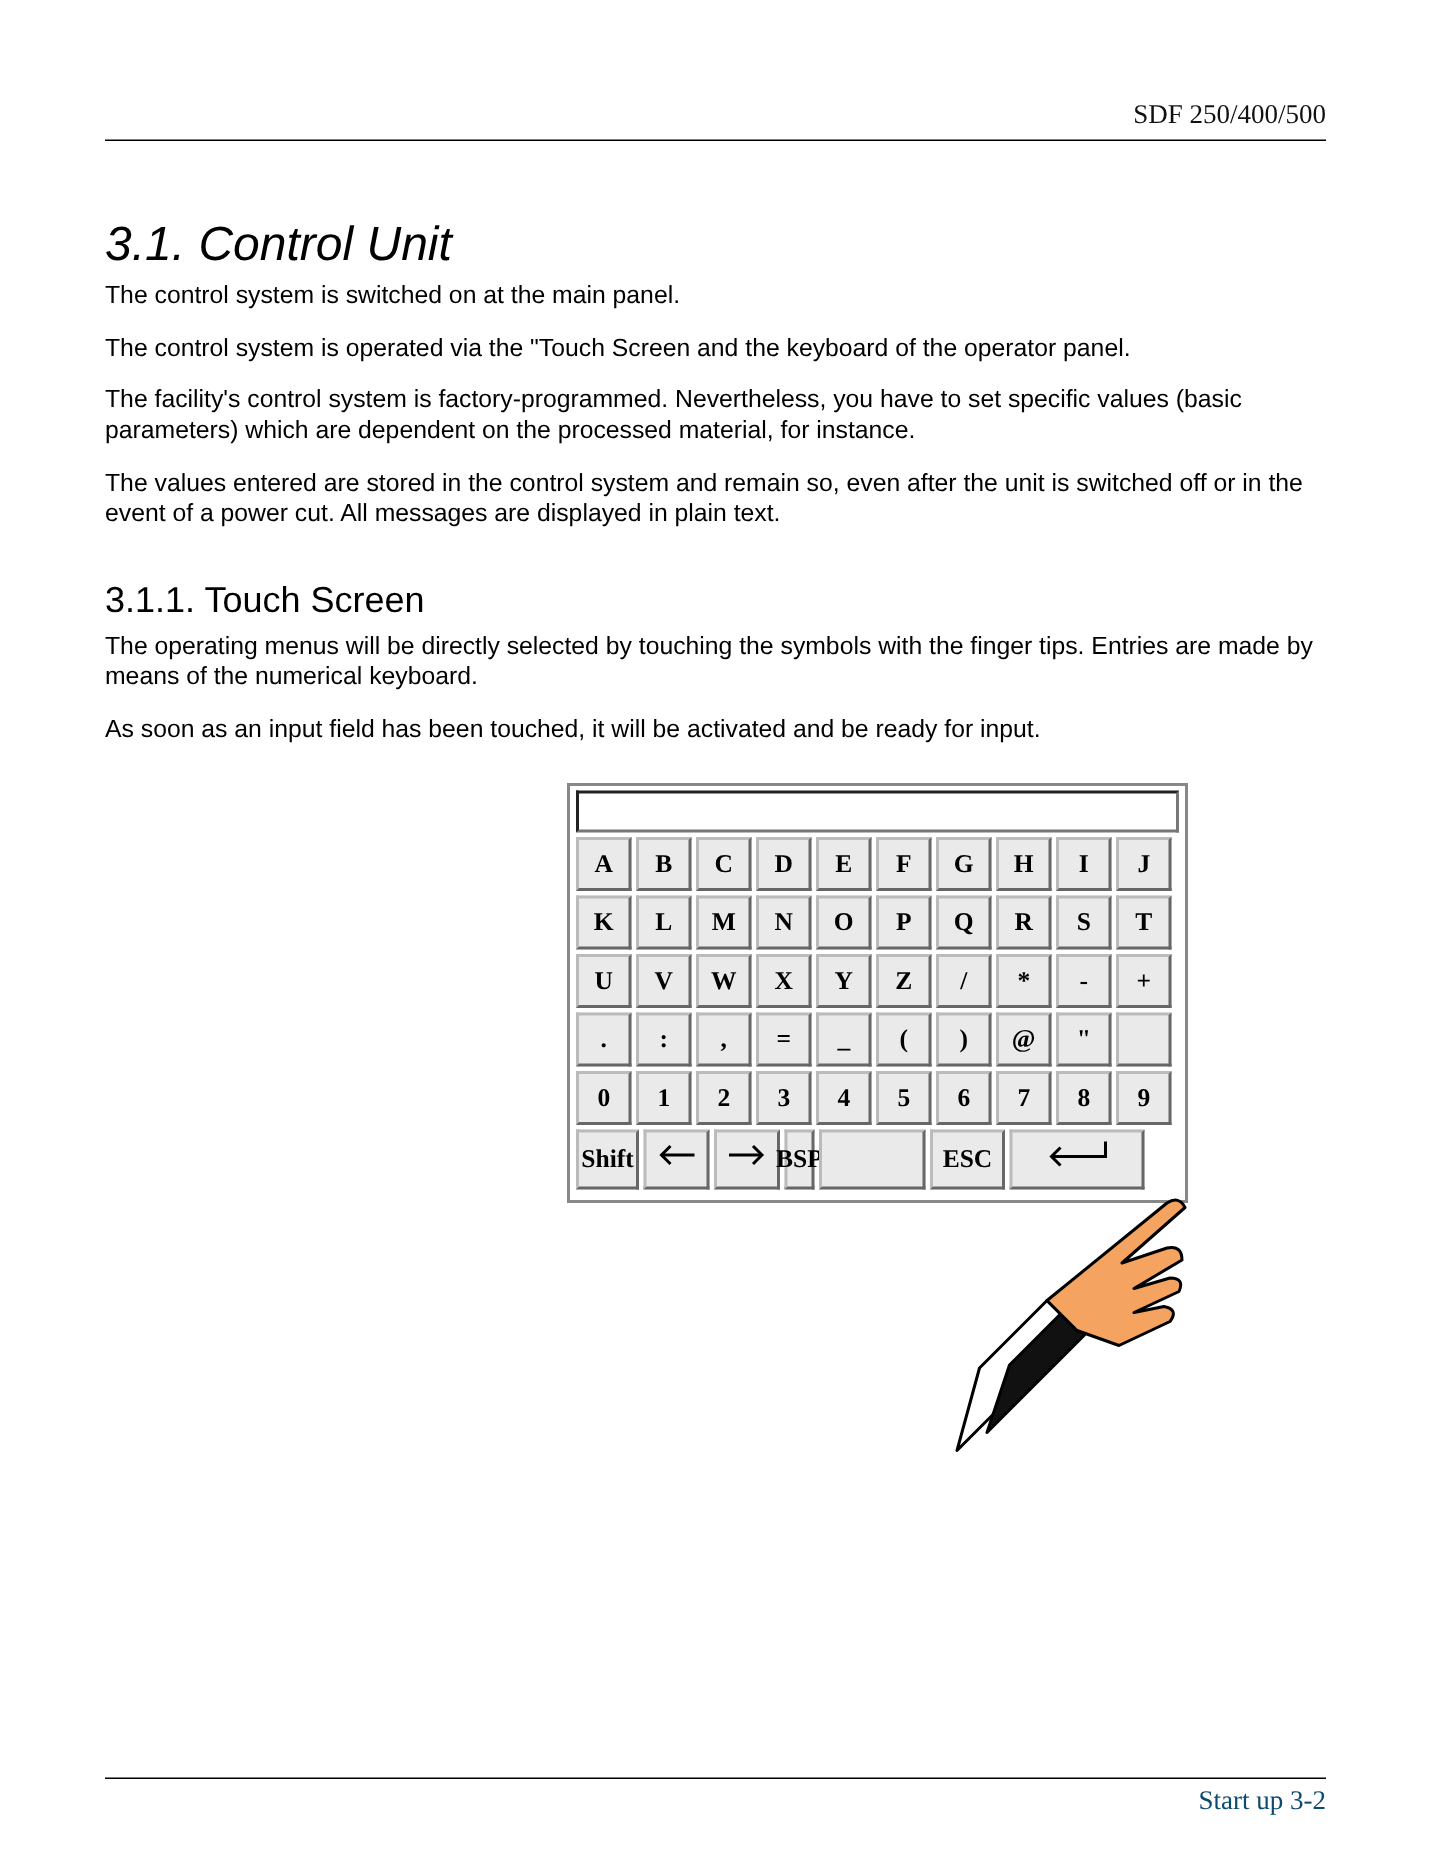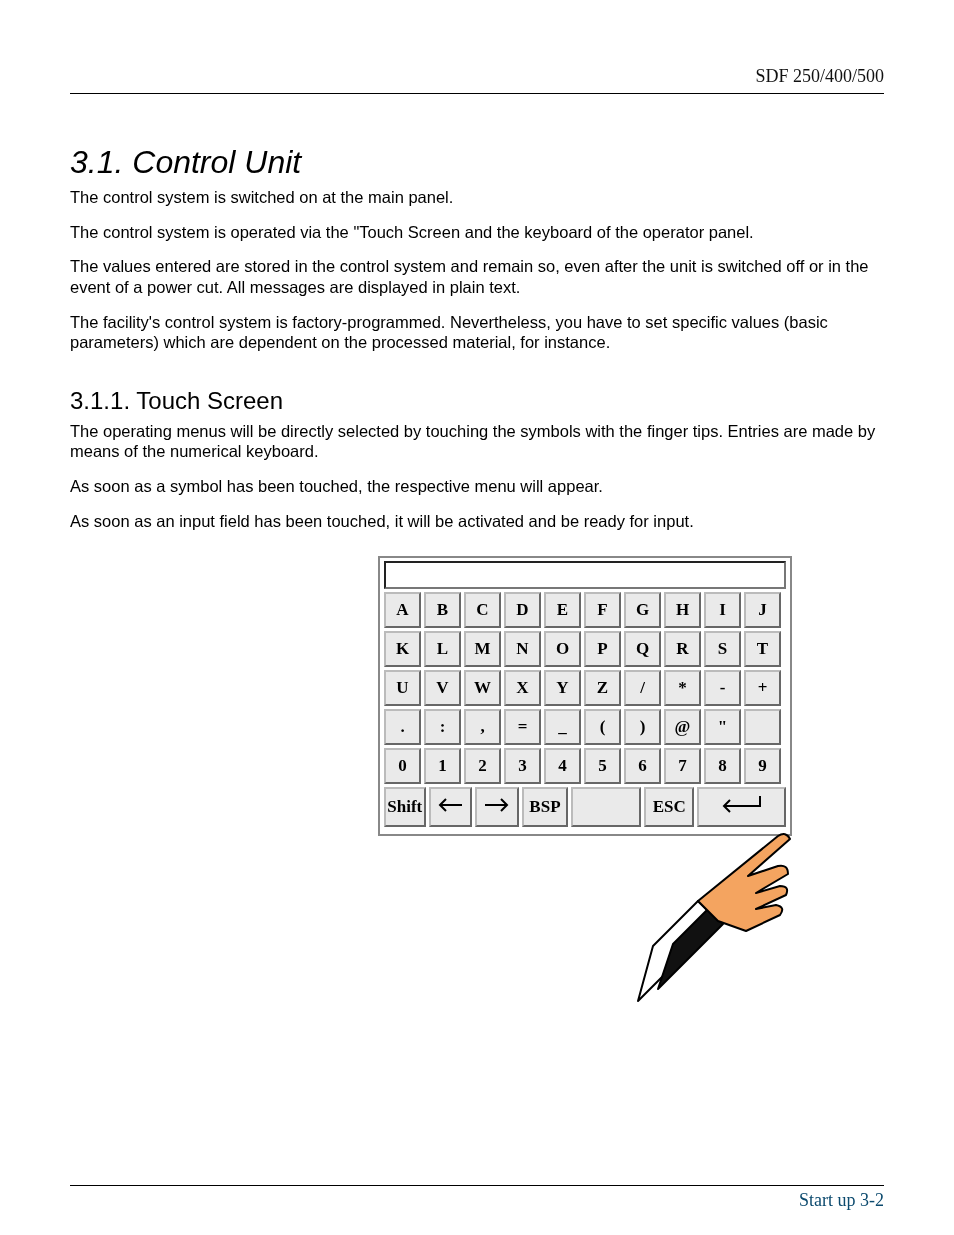--- a/index.html
+++ b/index.html
@@ -90,21 +90,21 @@
     justify-content: center;
     font-family: "Times New Roman", serif;
     font-weight: bold;
     font-size: 17px;
     color: #000;
     user-select: none;
   }
   .w1  { width: 37px; }
   .wShift { width: 42px; }
   .wArrow { width: 44px; }
-  .wBSP   { width: 47px; text-align: center; }
+  .wBSP   { width: 20px; text-align: center; }
   .wGap   { width: 71px; background:#eaeaea; border:2px outset #bbb; }
   .wESC   { width: 50px; text-align: center; }
   .wEnter { width: 90px; }
   .kb-row.last .key { height: 40px; }
   .hand-svg {
     position: absolute;
     left: 250px;
     top: 275px;
     pointer-events: none;
   }
@@ -114,26 +114,25 @@
 
 <div class="page">
 
   <div class="header-line">
     <span>SDF 250/400/500</span>
   </div>
 
   <h1 class="section">3.1.  Control Unit</h1>
   <p class="body">The control system is switched on at the main panel.</p>
   <p class="body">The control system is operated via  the "Touch Screen and the keyboard of the operator panel.</p>
+  <p class="body">The facility's control system is factory-programmed. Nevertheless, you have to set specific values (basic parameters) which are dependent on the processed material, for instance.</p>
   <p class="body">The values entered are stored in the control system and remain so, even after the unit is switched off or in the event of a power cut. All messages are displayed in plain text.</p>
-  <p class="body">The facility's control system is factory-programmed. Nevertheless, you have to set specific values (basic parameters) which are dependent on the processed material, for instance.</p>
 
   <h2 class="subsection">3.1.1. Touch Screen</h2>
   <p class="body">The operating menus will be directly selected by touching the symbols with the finger tips. Entries are made by means of the numerical keyboard.</p>
-  <p class="body">As soon as a symbol has been touched, the respective menu will appear.</p>
   <p class="body">As soon as an input field has been touched, it will be activated and be ready for input.</p>
 
   <div class="keyboard-area">
     <div class="kb-frame">
       <div class="kb-display"></div>
 
       <div class="kb-row">
         <div class="key w1">A</div>
         <div class="key w1">B</div>
         <div class="key w1">C</div>

